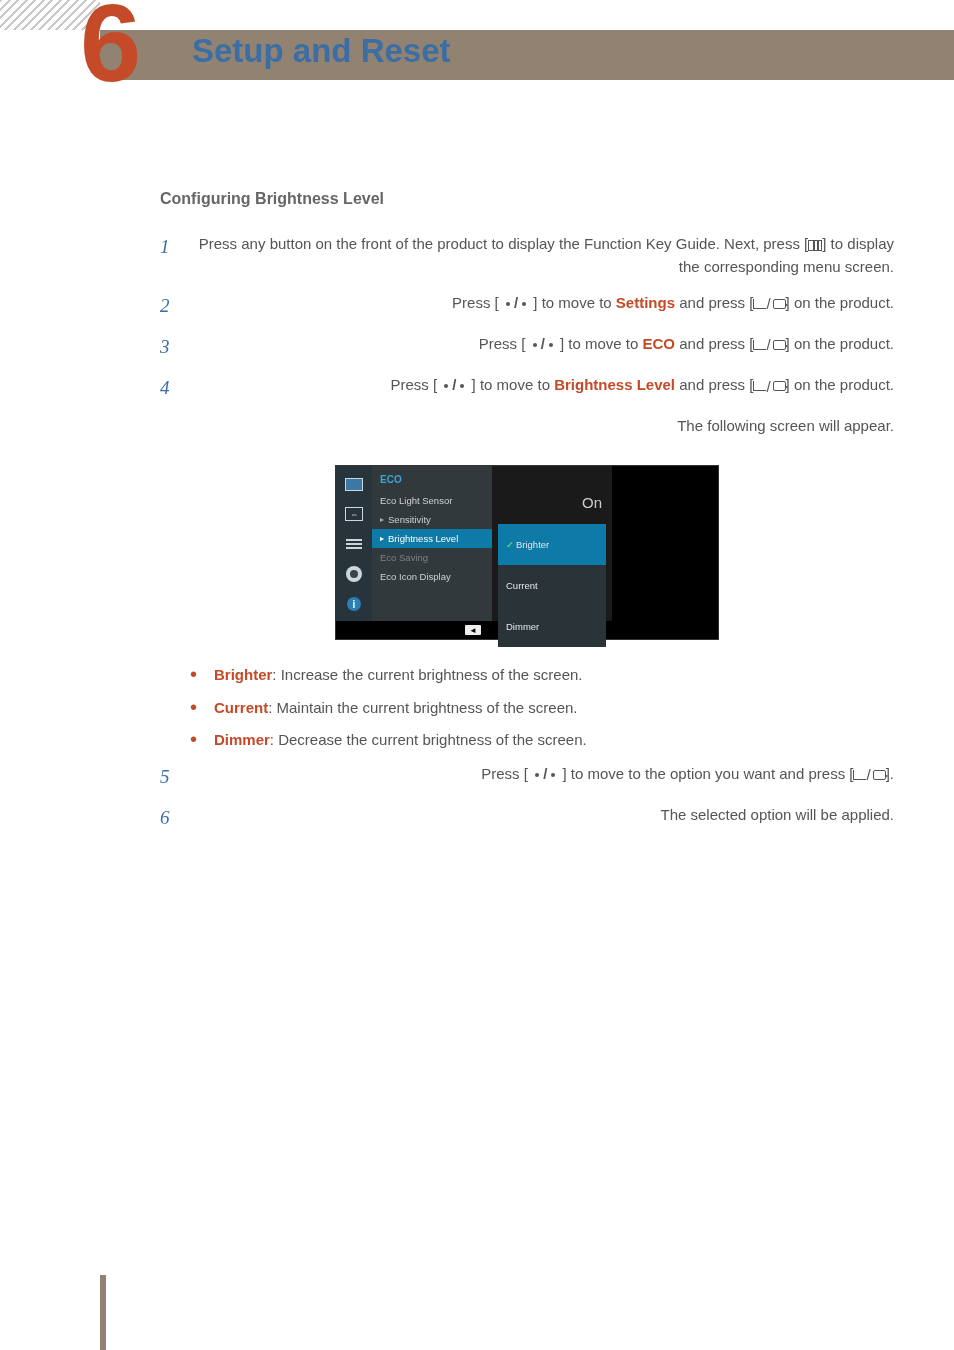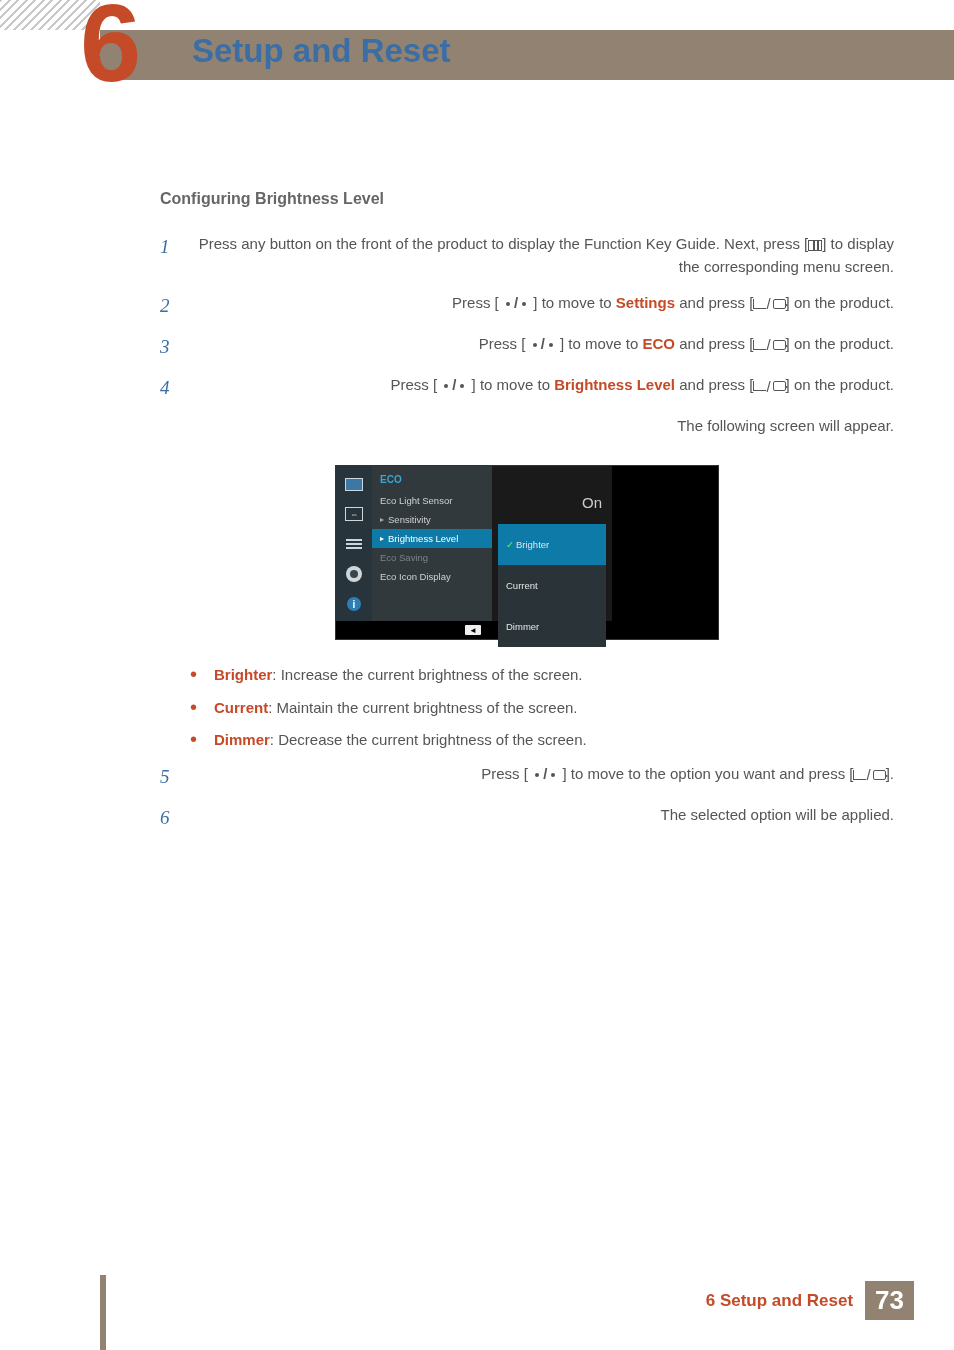--- a/index.html
+++ b/index.html
@@ -224,17 +224,13 @@
 
     <div class="step">
       <div class="step-num">6</div>
       <div class="step-body">The selected option will be applied.</div>
     </div>
 
   </div>
 
   <div class="left-stripe"></div>
 
-  <div class="footer">
-    <span class="footer-text">6 Setup and Reset</span>
-    <span class="page-num-box">73</span>
-  </div>
 </div>
 
 </body></html>

